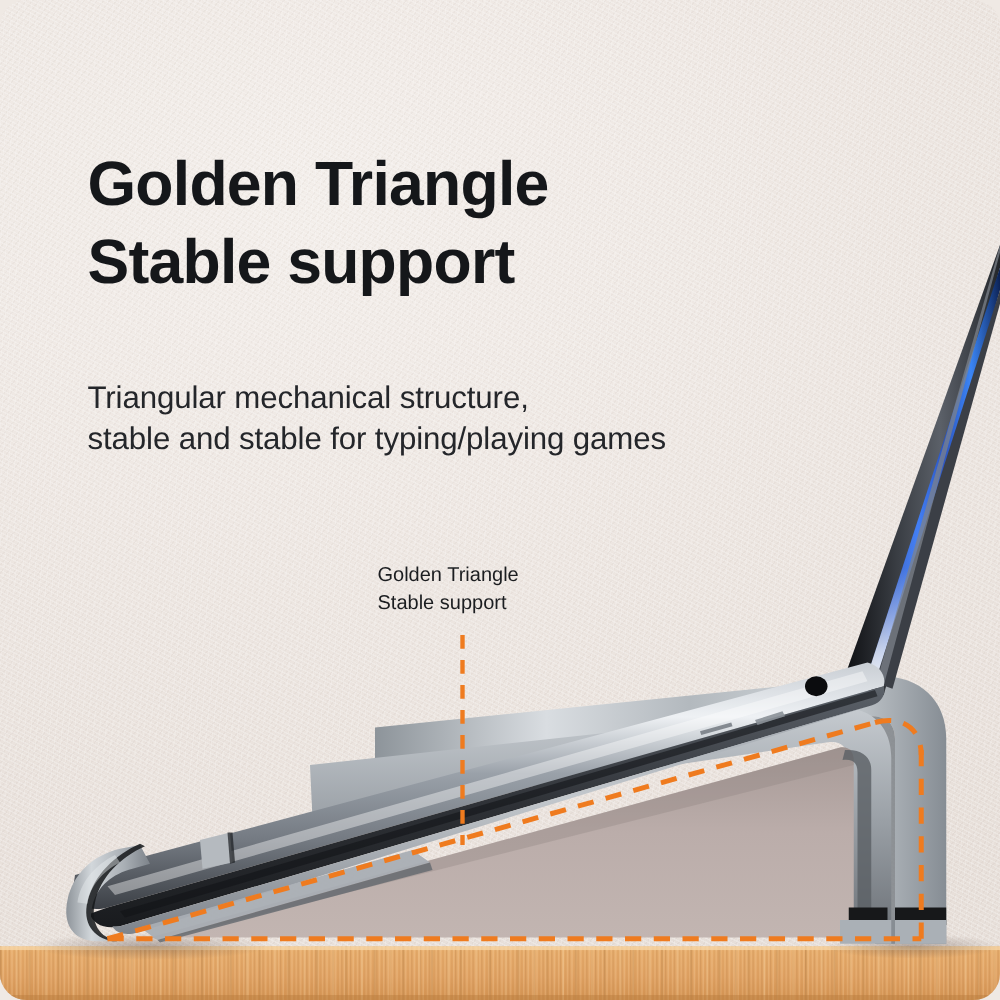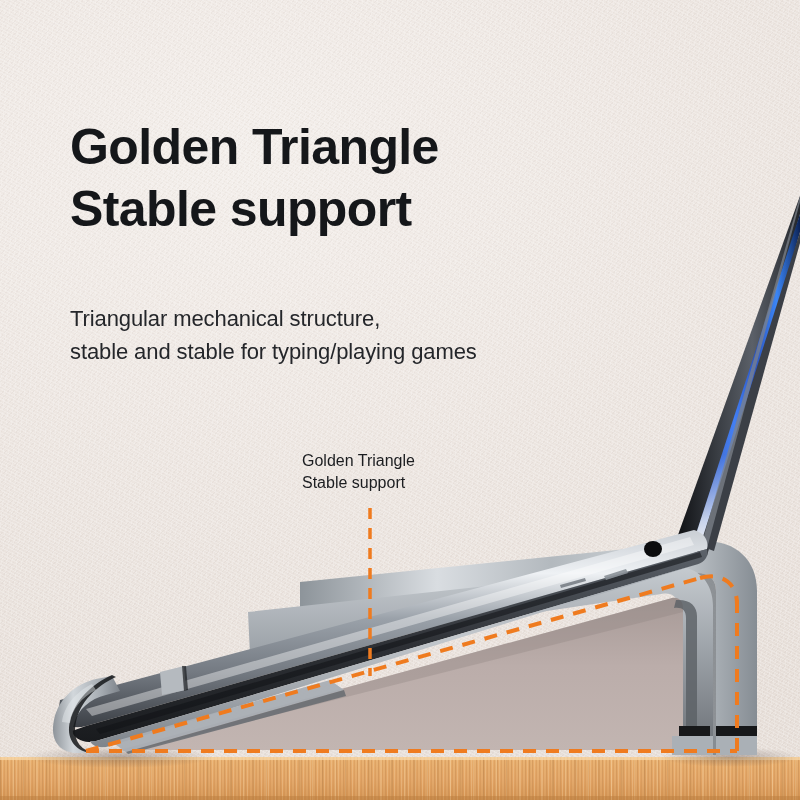--- a/index.html
+++ b/index.html
@@ -2,21 +2,21 @@
 <html><head>
 <meta charset="utf-8">
 <title>Golden Triangle Stable Support</title>
 <style>
   html,body{margin:0;padding:0;}
   body{
     width:800px;height:800px;overflow:hidden;
     font-family:"Liberation Sans","DejaVu Sans",sans-serif;
     background:#efe9e4;
   }
-  #stage{position:relative;width:800px;height:800px;overflow:hidden;background:#efe9e4;}
+  #stage{position:relative;width:800px;height:800px;overflow:hidden;background:#efe9e4;border-radius:21px;}
 
   
   .wall{
     position:absolute;left:0;top:0;width:800px;height:800px;
     background:
       radial-gradient(ellipse 120% 80% at 30% 20%, #f3eeea 0%, #ece5e0 55%, #e7dfd9 100%);
   }
   .wall-grain{
     position:absolute;inset:0;opacity:.5;
     background-image:
@@ -27,21 +27,21 @@
   }
 
   
   .headline{
     position:absolute;left:70px;top:116px;width:640px;
     font-size:50px;line-height:62px;font-weight:bold;color:#15171a;
     letter-spacing:-0.6px;white-space:pre-line;
   }
   .subhead{
     position:absolute;left:70px;top:302px;width:640px;
-    font-size:22px;line-height:33px;font-weight:normal;color:#24262a;
+    font-size:25px;line-height:33px;font-weight:normal;color:#24262a;
     letter-spacing:-0.1px;white-space:pre-line;
   }
 
   
   .callout{
     position:absolute;left:302px;top:450px;width:230px;
     font-size:16px;line-height:22px;color:#1b1d20;white-space:pre-line;
   }
 
   

